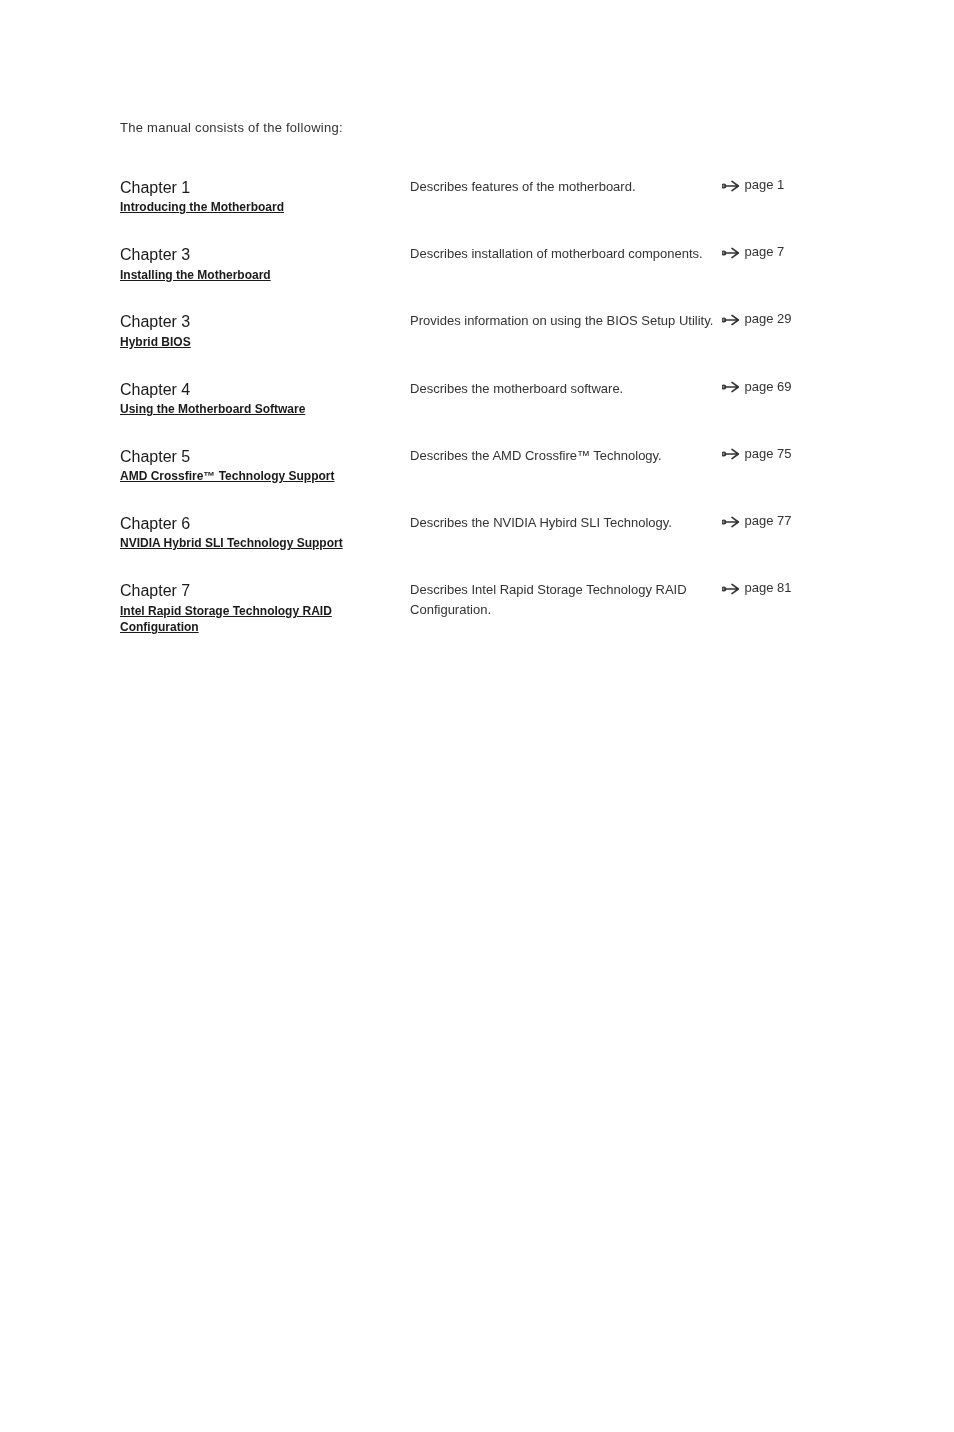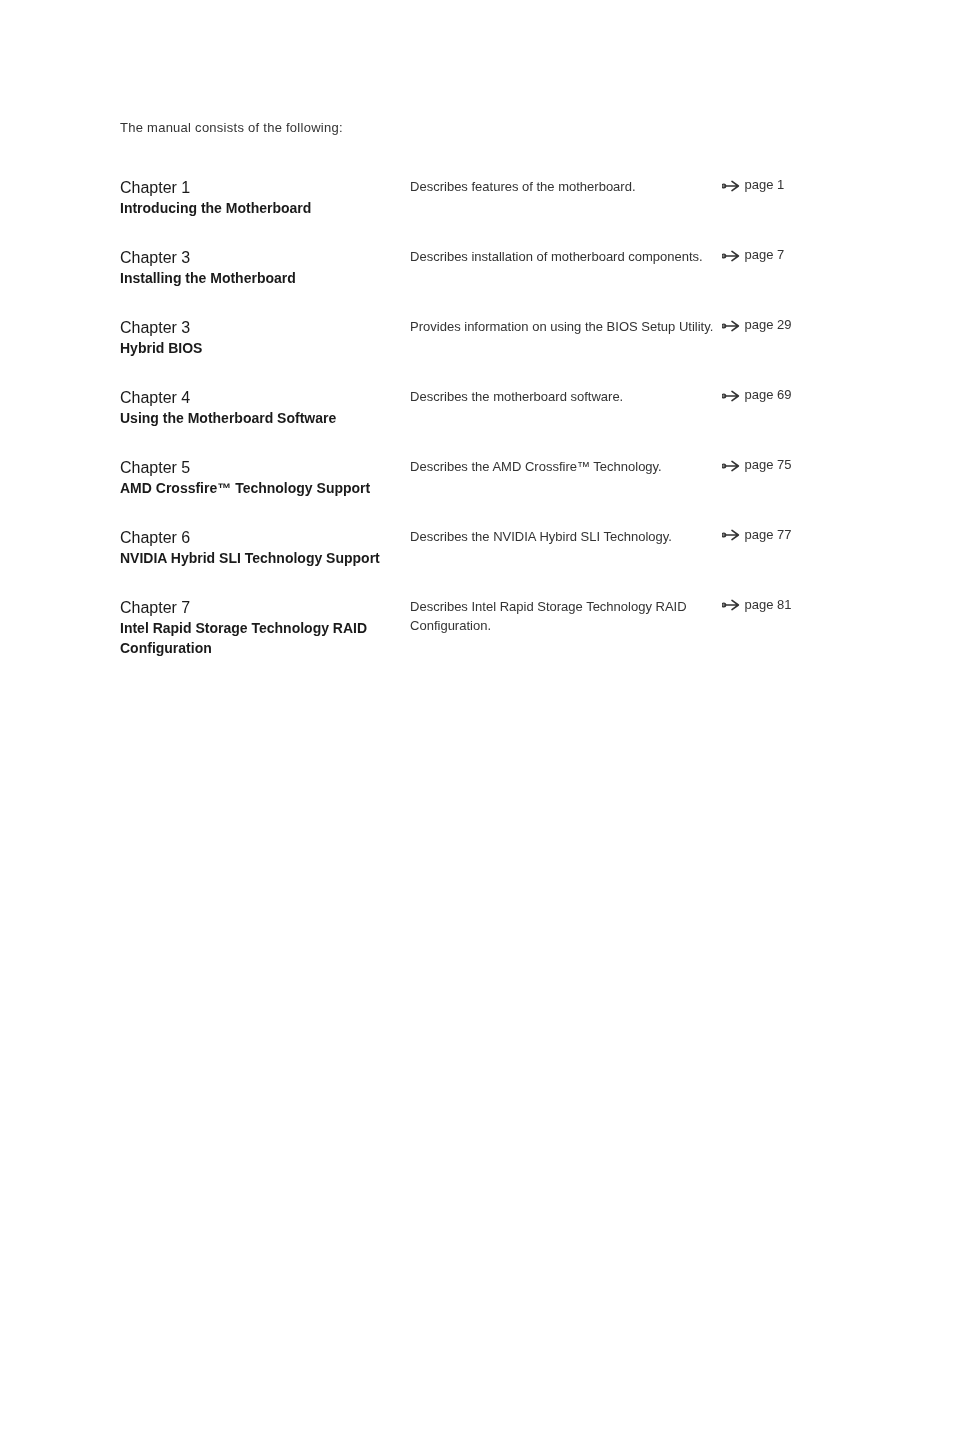--- a/index.html
+++ b/index.html
@@ -52,24 +52,25 @@
     }
 
     .chapter-number {
       font-size: 16px;
       font-weight: normal;
       display: block;
       line-height: 1.4;
     }
 
     .chapter-name {
-      font-size: 14px;
+      font-size: 12px;
       font-weight: bold;
       display: block;
       line-height: 1.4;
+      text-decoration: underline;
     }
 
     .chapter-desc-cell {
       width: 280px;
       font-size: 13px;
       color: #333;
       line-height: 1.5;
       padding-right: 10px;
     }
 

